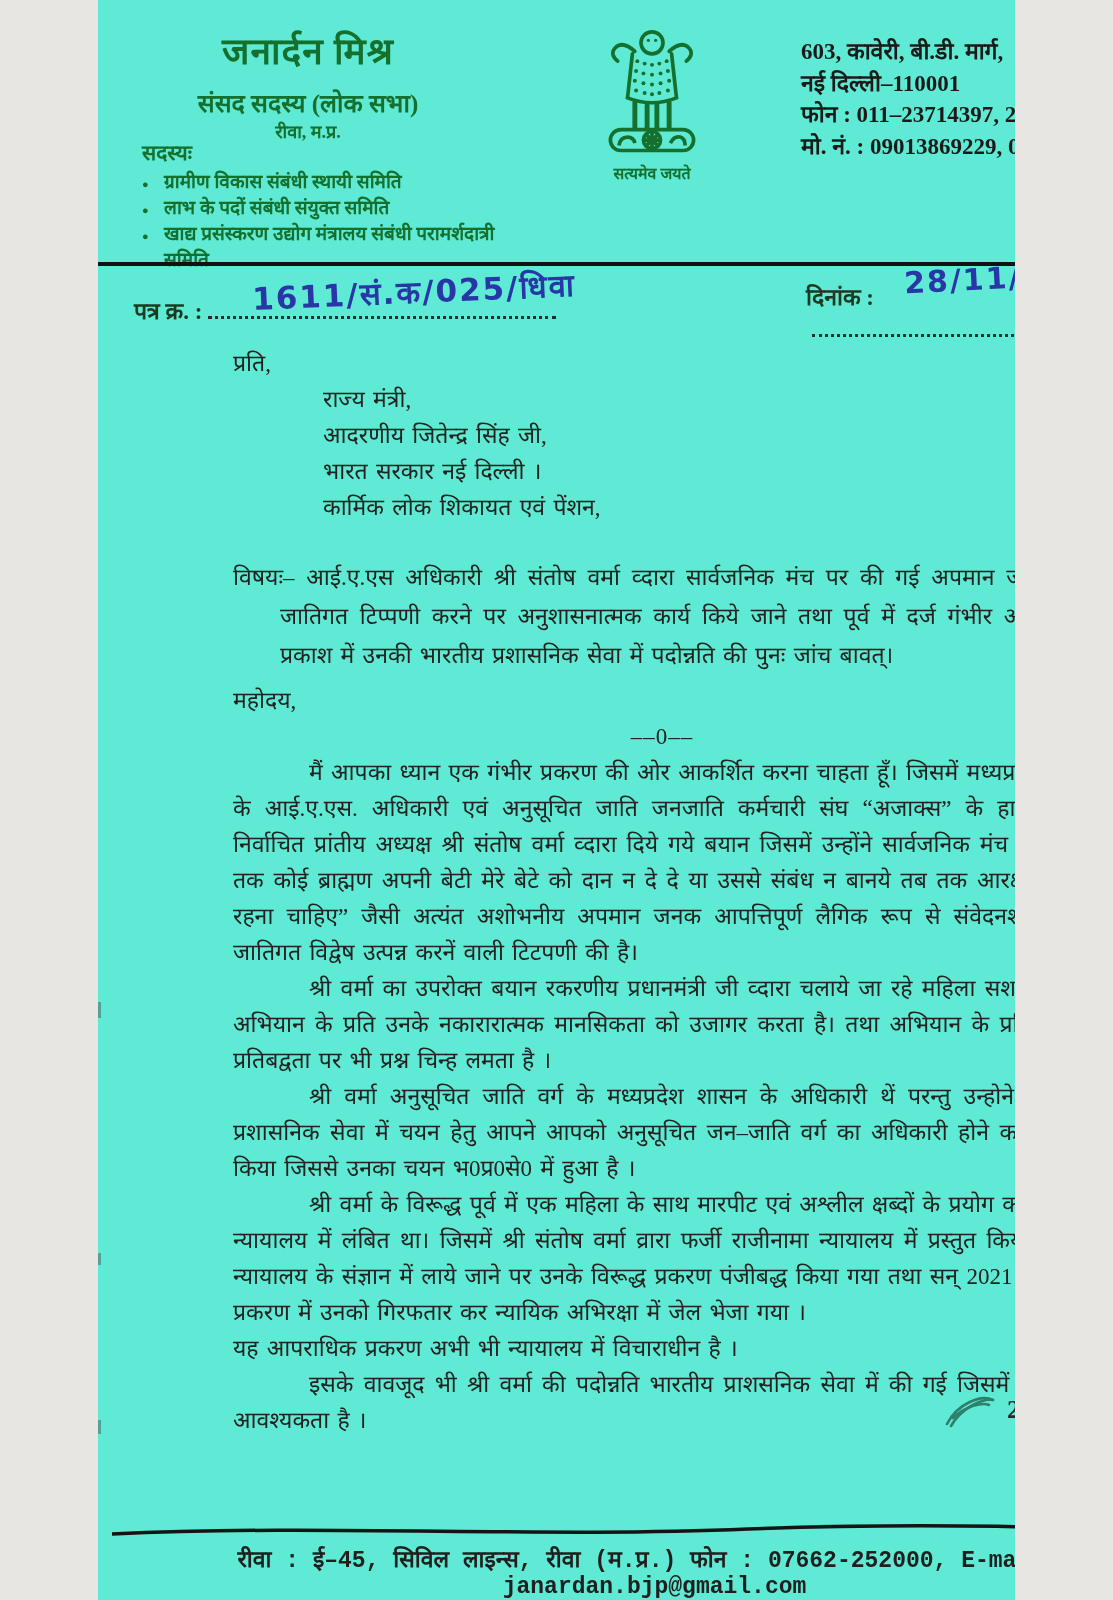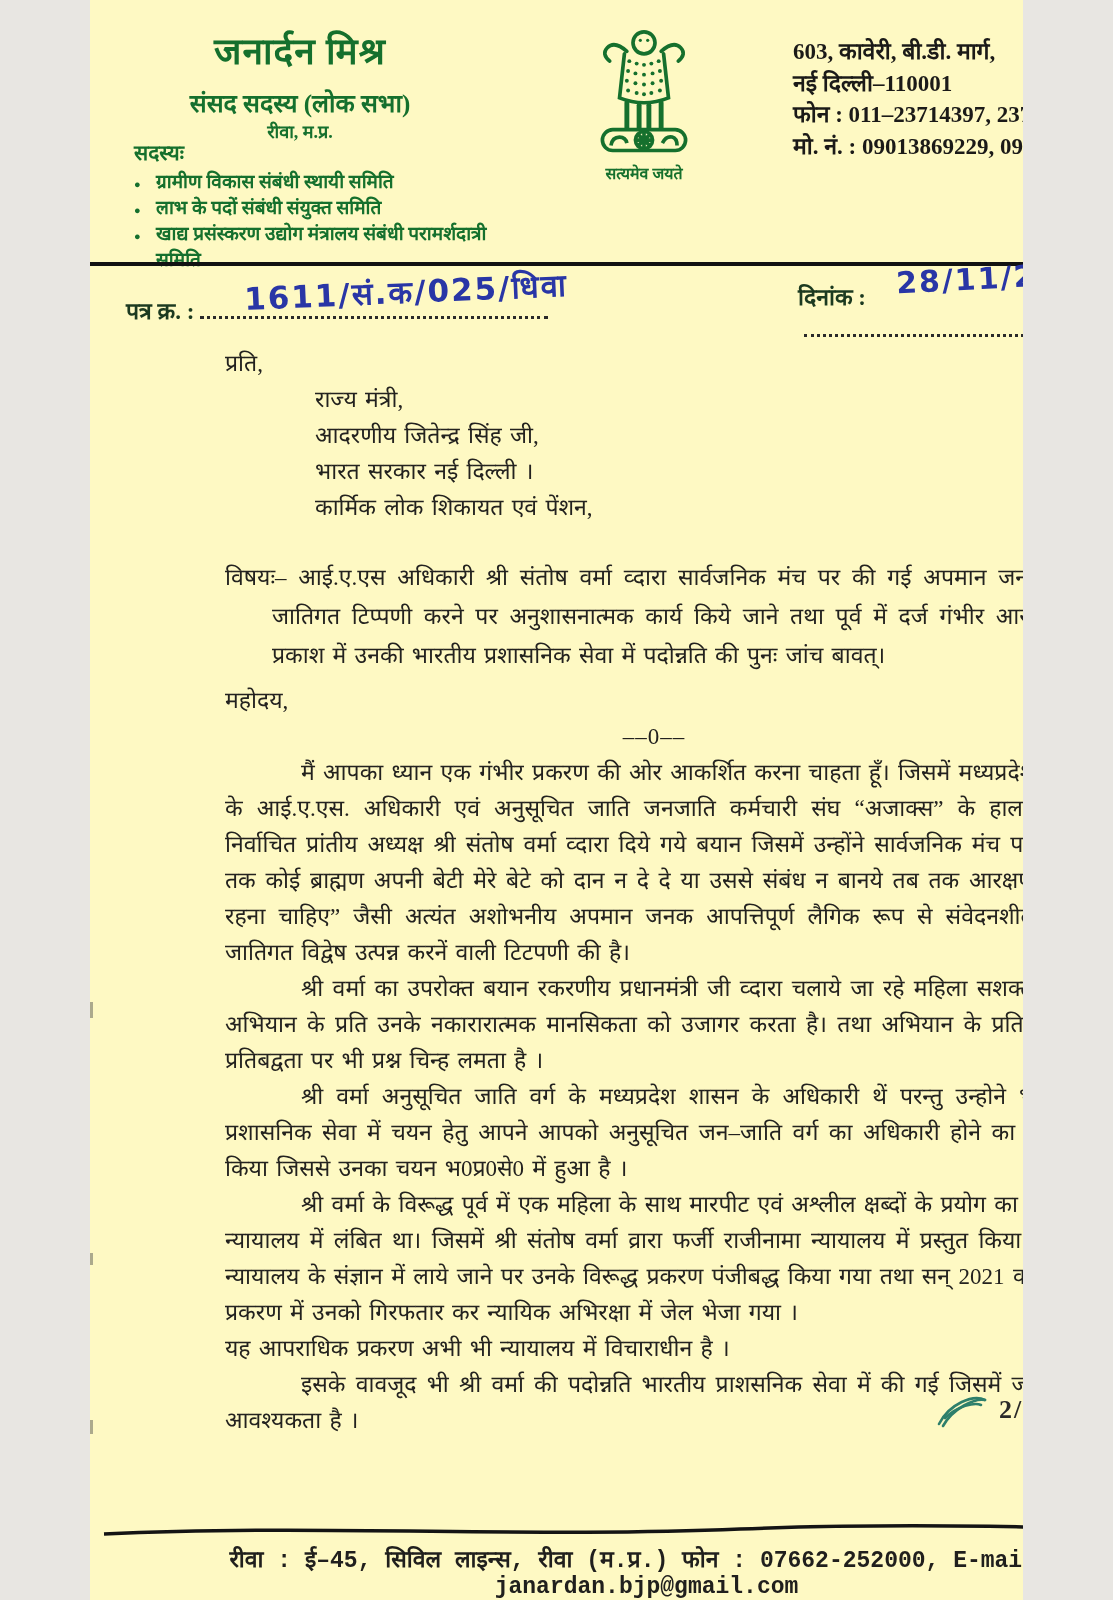--- a/index.html
+++ b/index.html
@@ -1,20 +1,19 @@
 <!DOCTYPE html>
 <html lang="hi"><head>
 <meta charset="utf-8">
 <style>
   html,body { margin:0; padding:0; background:#e8e6e2; }
   .page {
     position:relative; width:917px; height:1600px; margin:0 auto;
-    background:#fef9c3; overflow:hidden;
+    background:#5eead4; overflow:hidden;
     font-family:"Liberation Serif","DejaVu Serif",serif;
-    padding-left:16px;
   }
 
   
   .header-name { position:absolute; left:30px; top:24px; width:360px; text-align:center; color:#15702d; }
   .hn-name  { font-size:37px; font-weight:bold; letter-spacing:1px; }
   .hn-title { font-size:25px; font-weight:600; margin-top:10px; }
   .hn-place { font-size:18px; font-weight:bold; margin-top:0; }
 
   .members { position:absolute; left:44px; top:138px; width:370px; color:#15702d; }
   .members-label { font-size:21px; font-weight:bold; }

